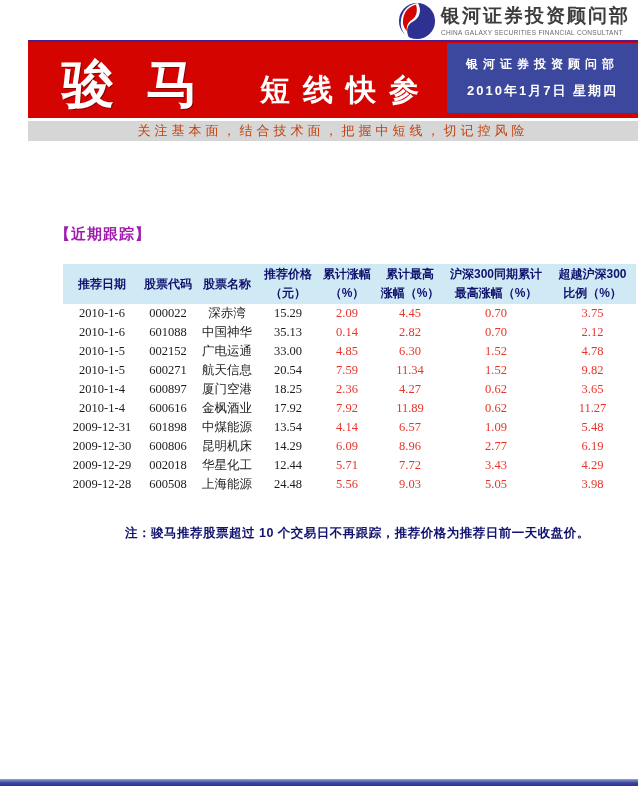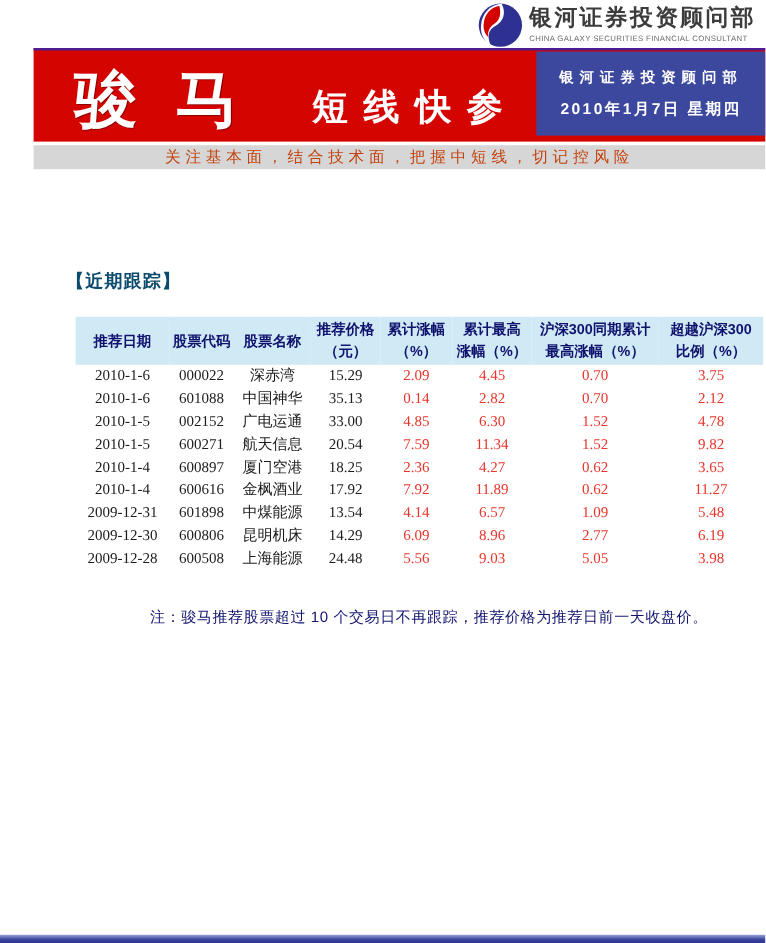--- a/index.html
+++ b/index.html
@@ -23,36 +23,36 @@
   .banner-date { font-size:13px; font-weight:bold; letter-spacing:2px; white-space:nowrap; }
 
   
   .slogan-bar { margin-top:3px; height:20px; background:#d6d6d6; display:flex; align-items:center; justify-content:center; }
   .slogan-text { font-size:13px; font-weight:normal; color:#c2410c; letter-spacing:4px; white-space:nowrap; }
 
   
   .idea-paragraph { margin:21px 23px 0 25px; font-size:17px; font-weight:bold; color:#1c1c8f; line-height:37px; text-align:justify; text-indent:2em; letter-spacing:0.5px; }
 
   
-  .section-title { margin:84px 0 3px 27px; font-size:15px; font-weight:bold; color:#0c4a6e; letter-spacing:1px; }
+  .section-title { margin:84px 0 3px 27px; font-size:15px; font-weight:bold; color:#a21caf; letter-spacing:1px; }
 
   table.track { margin:20px 0 0 35px; width:573px; border-collapse:collapse; table-layout:fixed; }
   table.track th { background:#cfe9f5; color:#10126e; font-weight:bold; font-size:12px; height:40px; text-align:center; vertical-align:middle; line-height:1.55; padding:1px 0; }
   table.track td { height:19px; text-align:center; vertical-align:middle; font-size:12.5px; color:#1c1c1c; font-family:"Liberation Serif", serif; white-space:nowrap; }
   table.track td.red { color:#e8352b; }
   table.track th:nth-child(1), table.track td:nth-child(1) { width:78px; }
   table.track th:nth-child(2), table.track td:nth-child(2) { width:54px; }
   table.track th:nth-child(3), table.track td:nth-child(3) { width:64px; }
   table.track th:nth-child(4), table.track td:nth-child(4) { width:58px; }
   table.track th:nth-child(5), table.track td:nth-child(5) { width:60px; }
   table.track th:nth-child(6), table.track td:nth-child(6) { width:66px; }
   table.track th:nth-child(7), table.track td:nth-child(7) { width:106px; }
   table.track th:nth-child(8), table.track td:nth-child(8) { width:87px; }
 
-  .note { margin:31px 20px 16px 97px; font-size:12.5px; font-weight:normal; color:#10126e; letter-spacing:0.5px; }
+  .note { margin:31px 20px 16px 97px; font-size:12.5px; font-weight:bold; color:#10126e; letter-spacing:0.5px; }
 
   .bottom-bar { position:absolute; left:0; right:0; bottom:0; height:7px; background:linear-gradient(180deg,#97a3d8 0%, #3a469c 55%, #2e3192 100%); }
 </style>
 </head>
 <body>
 
 <div class="page">
 
   <div class="top-header">
     <div class="logo-block">
@@ -174,20 +174,30 @@
           <td>2009-12-30</td>
           <td>600806</td>
           <td>昆明机床</td>
           <td>14.29</td>
           <td class="red">6.09</td>
           <td class="red">8.96</td>
           <td class="red">2.77</td>
           <td class="red">6.19</td>
         </tr>
         <tr>
+          <td>2009-12-29</td>
+          <td>002018</td>
+          <td>华星化工</td>
+          <td>12.44</td>
+          <td class="red">5.71</td>
+          <td class="red">7.72</td>
+          <td class="red">3.43</td>
+          <td class="red">4.29</td>
+        </tr>
+        <tr>
           <td>2009-12-28</td>
           <td>600508</td>
           <td>上海能源</td>
           <td>24.48</td>
           <td class="red">5.56</td>
           <td class="red">9.03</td>
           <td class="red">5.05</td>
           <td class="red">3.98</td>
         </tr>
       </tbody>

